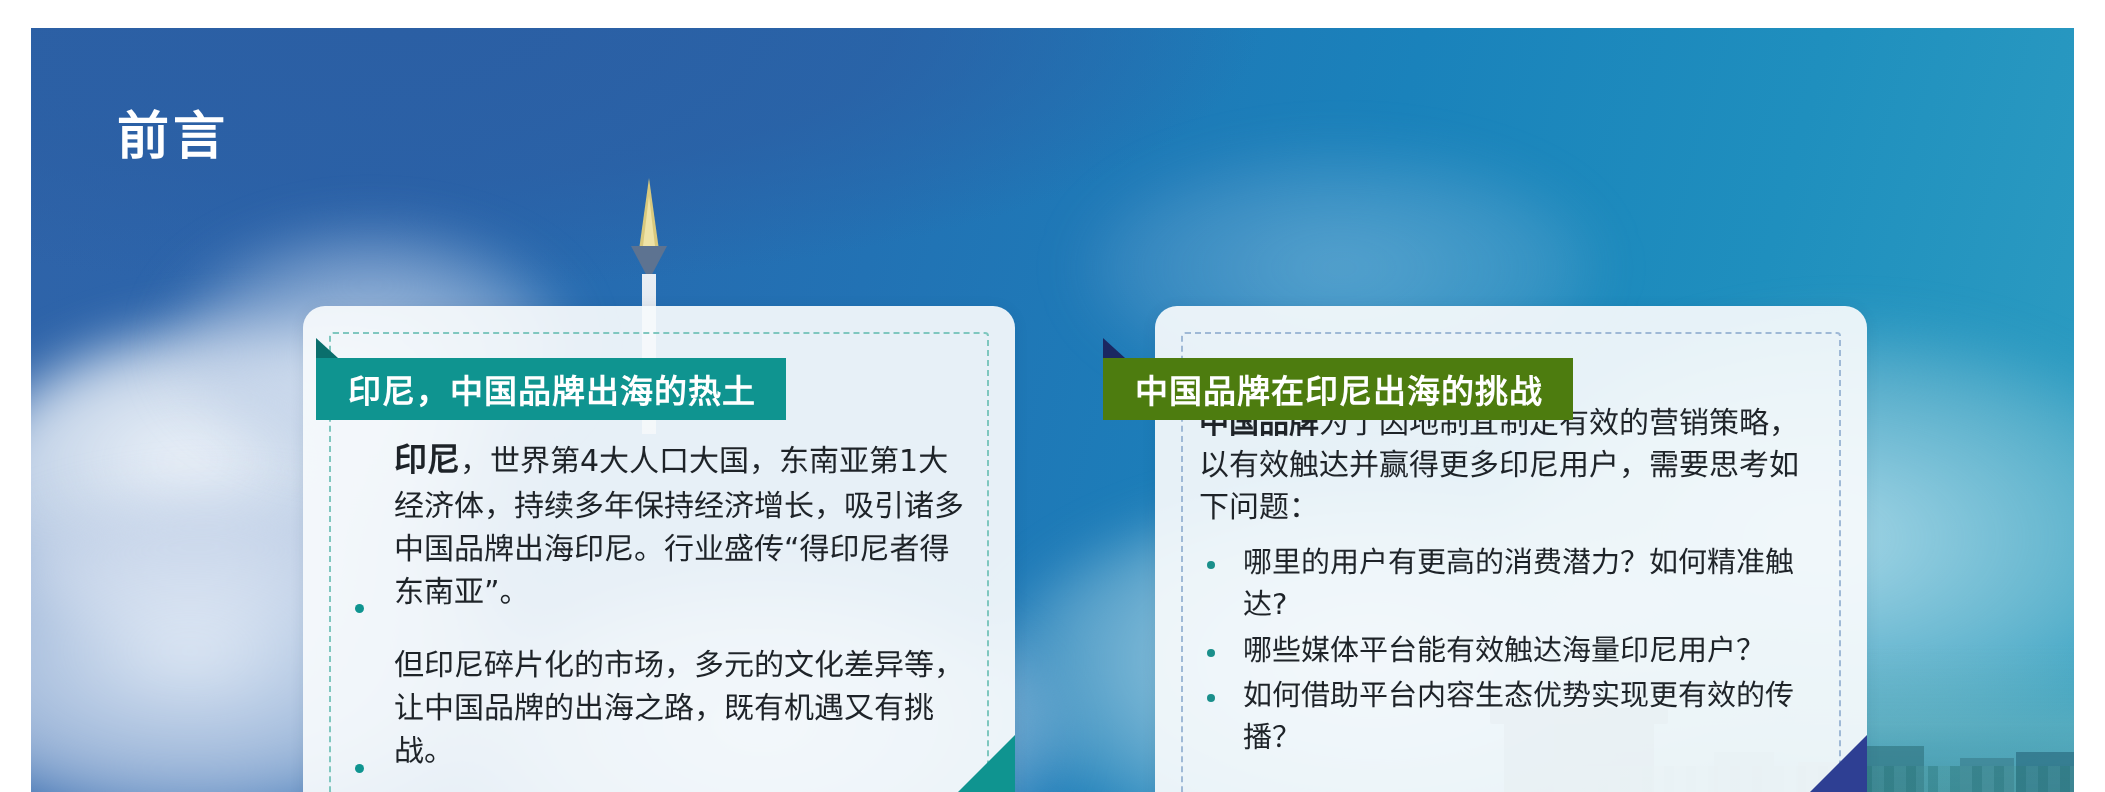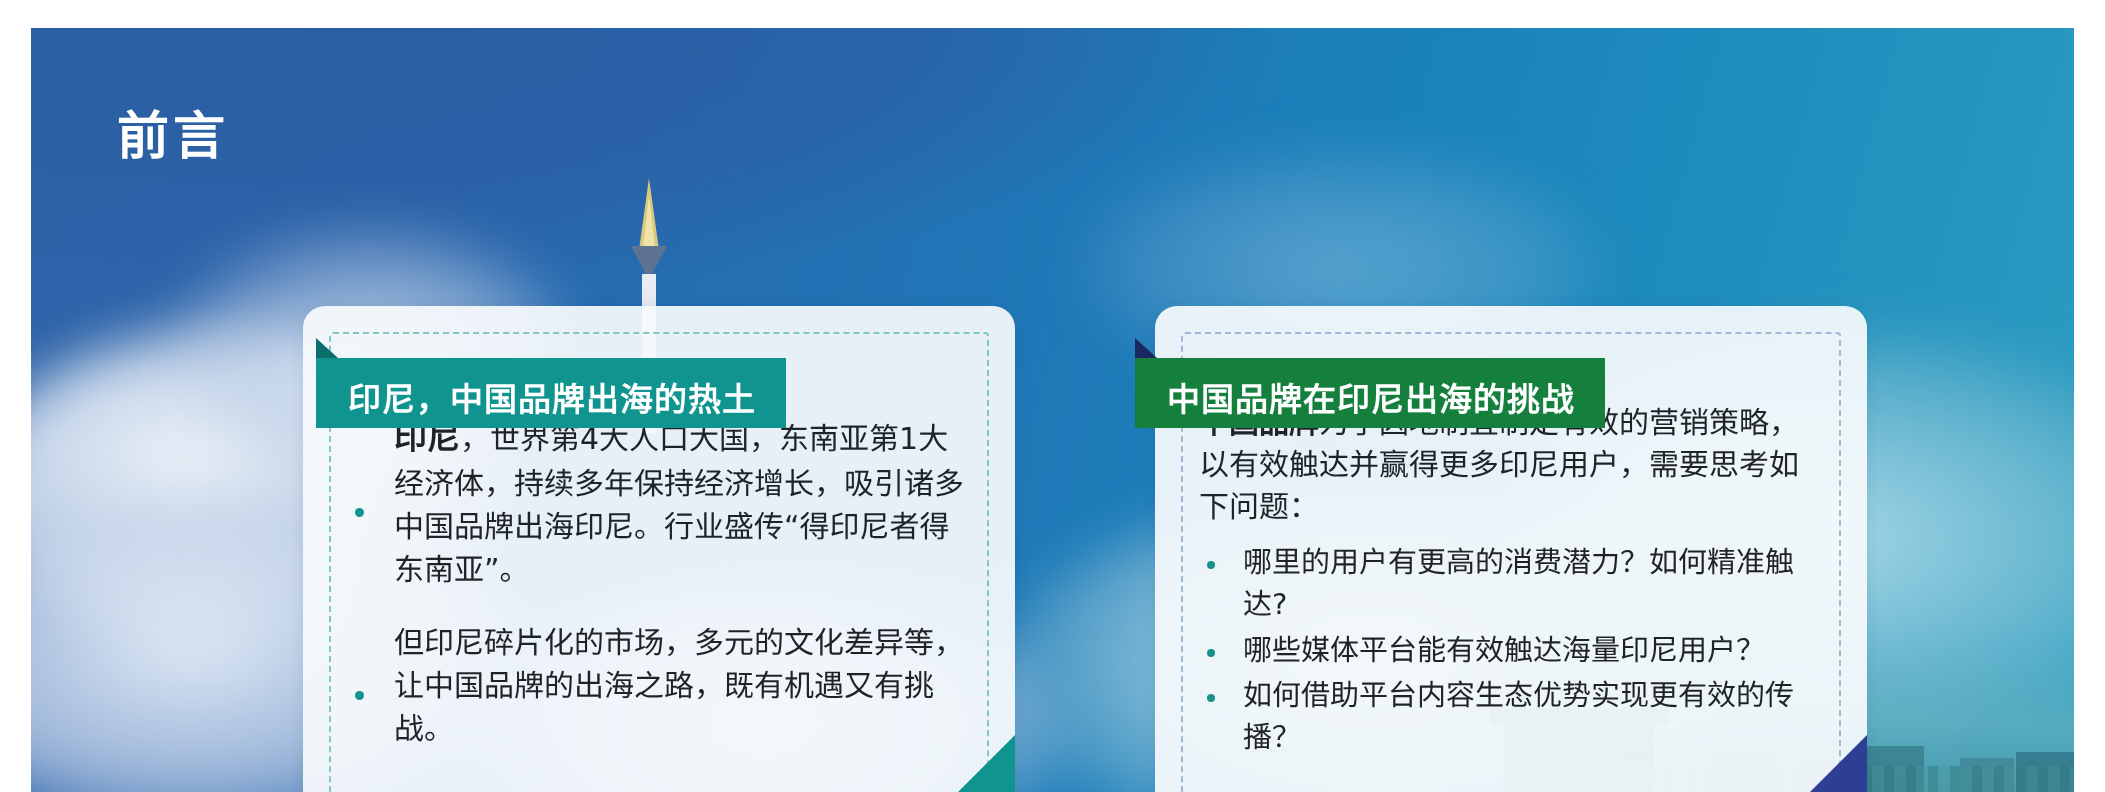--- a/index.html
+++ b/index.html
@@ -163,53 +163,54 @@
     border-bottom-right-radius: 22px;
   }
   .card.right .corner-fold:after { border-bottom-color: #2e3f93; }
 
   
   .banner {
     position: absolute;
     height: 62px;
     display: flex;
     align-items: center;
-    padding: 8px 30px 0 32px;
+    padding: 0 30px 0 32px;
     color: #ffffff;
     font-size: 33px;
     font-weight: bold;
     letter-spacing: 1px;
     white-space: nowrap;
     font-family: "DejaVu Sans", "Liberation Sans", sans-serif;
     z-index: 4;
   }
   .banner.teal { left: 285px;  top: 330px; background: #0f9490; }
-  .banner.navy { left: 1104px; top: 330px; background: #15803d; }
+  .banner.navy { left: 1072px; top: 330px; background: #4d7c0f; }
   .banner-tail {
     position: absolute;
     left: 0; top: -20px;
     width: 0; height: 0;
     border-right: 22px solid transparent;
     border-bottom: 20px solid #0a6e6c;
   }
   .banner.navy .banner-tail { border-bottom-color: #1b2761; }
 
   
   .card-body {
     position: absolute;
     left: 52px; right: 44px;
     top: 108px;
     color: #1e2328;
   }
   .card.right .card-body { top: 96px; left: 44px; right: 40px; }
 
   .bullet-row {
     display: flex;
-    align-items: center;
+    align-items: flex-end;
     margin-bottom: 30px;
+    margin-top: 22px;
   }
   .bullet-dot {
     flex: 0 0 auto;
     width: 9px; height: 9px;
     border-radius: 50%;
     background: #0f9490;
     margin: 20px 30px 0 0;
   }
   .bullet-text {
     flex: 1 1 auto;

